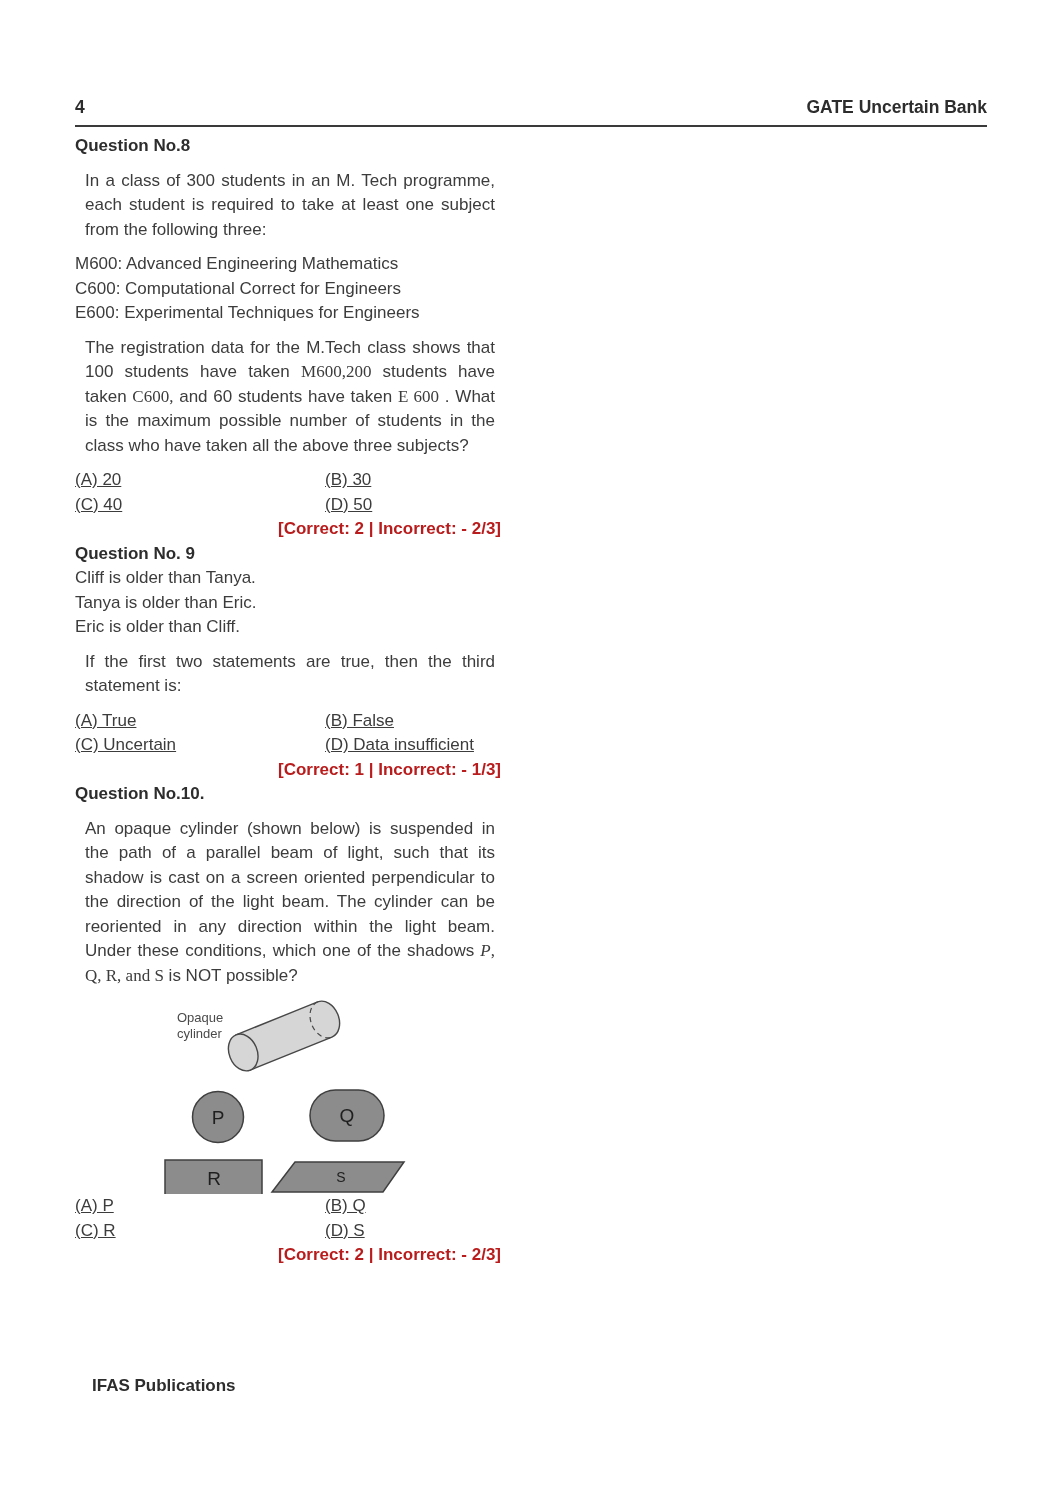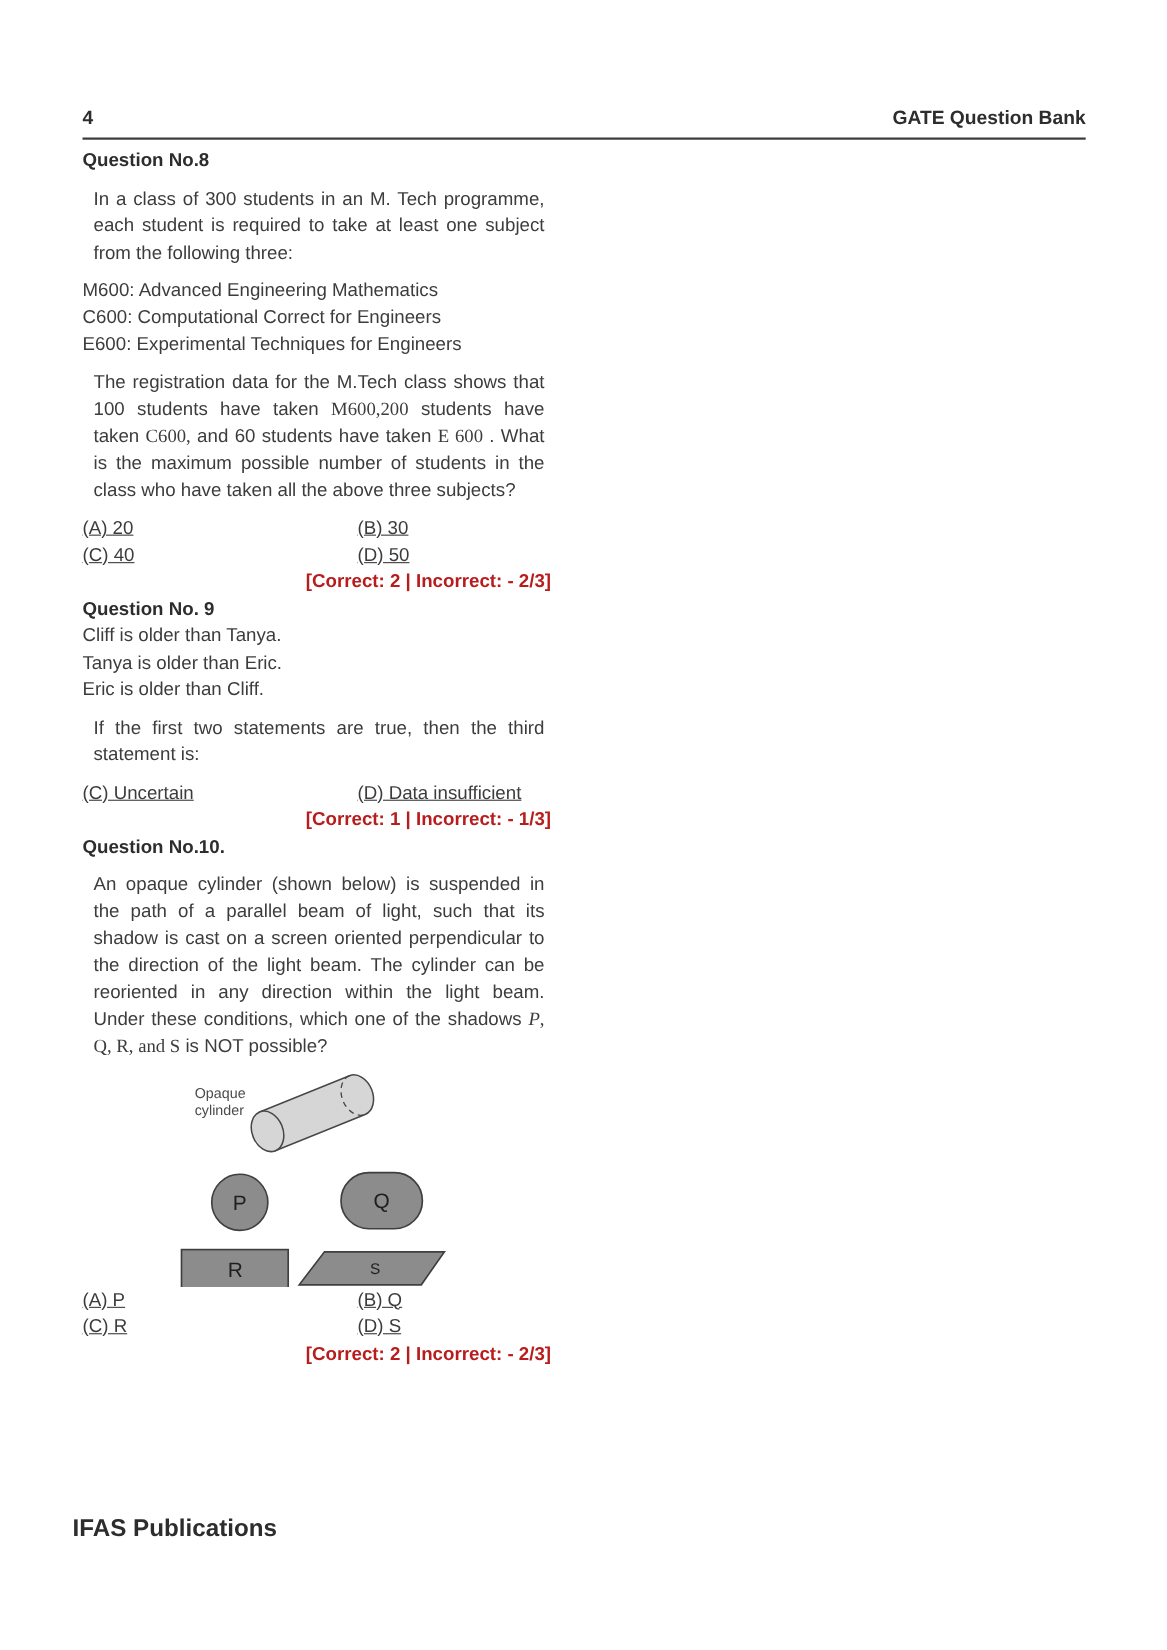--- a/index.html
+++ b/index.html
@@ -26,32 +26,32 @@
   .opt-a { width:250px; }
   .marking { margin:0; font-weight:700; text-align:right; padding-right:4px; color:#b91c1c; }
   .fig { display:block; }
   .fig-label { font-family:"Liberation Sans", sans-serif; font-size:13px; fill:#4a4a4a; }
   .shape { stroke:#3f3f3f; stroke-width:1.5; }
   .shape-letter { font-family:"Liberation Sans", sans-serif; font-size:19px; fill:#1f1f1f; text-anchor:middle; }
   .s-small { font-size:14px; }
   .cyl { stroke:#474747; stroke-width:1.4; }
   .cyl-dash { fill:none; stroke:#474747; stroke-width:1.2; stroke-dasharray:5 4; }
   .footer {
-    position:absolute; left:66px; top:1376px;
-    font-weight:700; font-size:22px; color:#2d2d2d;
+    position:absolute; left:92px; top:1376px;
+    font-weight:700; font-size:17px; color:#2d2d2d;
   }
 </style>
 </head>
 <body>
 
 <div class="page">
 
   <div class="header">
     <span>4</span>
-    <span>GATE Question Bank</span>
+    <span>GATE Uncertain Bank</span>
   </div>
 
   <div class="column">
 
     <p class="qtitle">Question No.8</p>
     <p class="just">In a class of 300 students in an M. Tech programme, each student is required to take at least one subject from the following three:</p>
     <p class="line">M600: Advanced Engineering Mathematics</p>
     <p class="line">C600: Computational Correct for Engineers</p>
     <p class="line">E600: Experimental Techniques for Engineers</p>
     <p class="just"><span>The registration data for the M.Tech class shows that 100 students have taken </span><span class="serif">M600,200</span><span> students have taken </span><span class="serif">C600,</span><span> and 60 students have taken </span><span class="serif">E 600</span><span> . What is the maximum possible number of students in the class who have taken all the above three subjects?</span></p>
@@ -63,20 +63,24 @@
       <span class="opt-a">(C) 40</span>
       <span>(D) 50</span>
     </div>
     <p class="marking">[Correct: 2 | Incorrect: - 2/3]</p>
 
     <p class="qtitle">Question No. 9</p>
     <p class="line">Cliff is older than Tanya.</p>
     <p class="line">Tanya is older than Eric.</p>
     <p class="line">Eric is older than Cliff.</p>
     <p class="just">If the first two statements are true, then the third statement is:</p>
+    <div class="opts">
+      <span class="opt-a">(A) True</span>
+      <span>(B) False</span>
+    </div>
     <div class="opts">
       <span class="opt-a">(C) Uncertain</span>
       <span>(D) Data insufficient</span>
     </div>
     <p class="marking">[Correct: 1 | Incorrect: - 1/3]</p>
 
     <p class="qtitle">Question No.10.</p>
     <p class="just"><span>An opaque cylinder (shown below) is suspended in the path of a parallel beam of light, such that its shadow is cast on a screen oriented perpendicular to the direction of the light beam. The cylinder can be reoriented in any direction within the light beam. Under these conditions, which one of the shadows </span><span class="serif-i">P</span><span class="serif">, Q, R, and S</span><span> is NOT possible?</span></p>
 
     <svg class="fig" viewBox="0 0 430 196" width="430" height="196">

